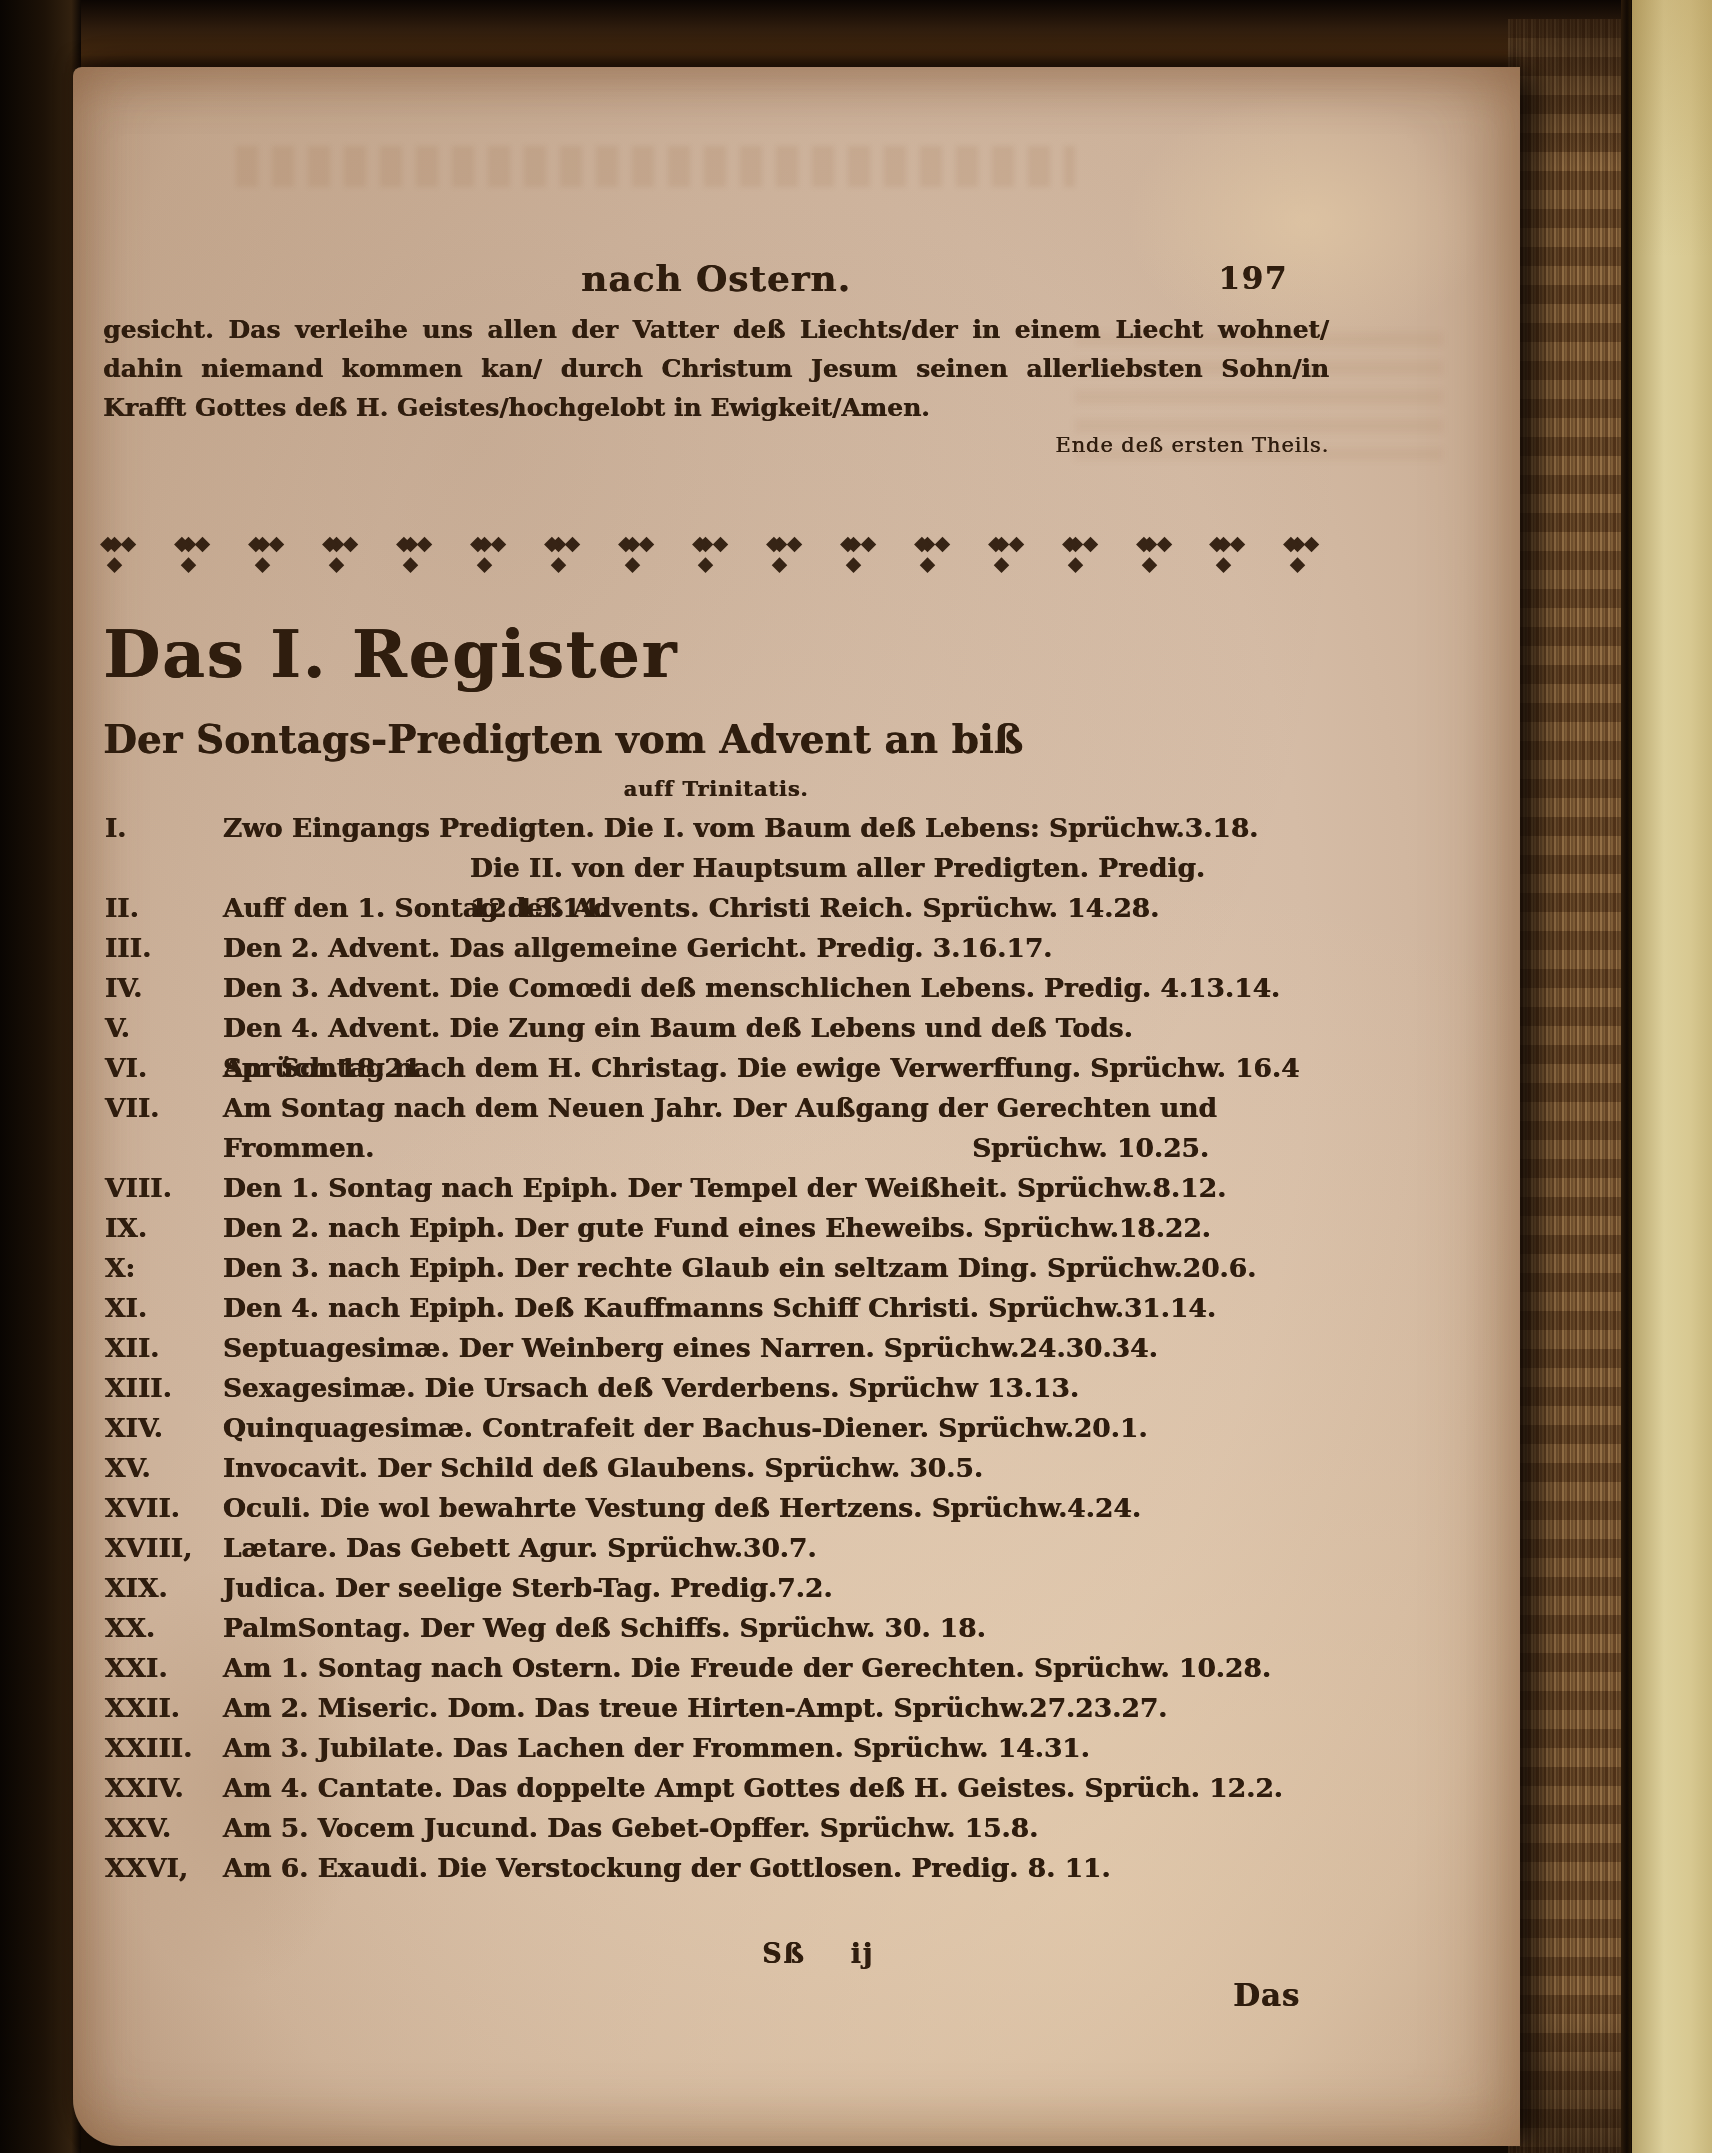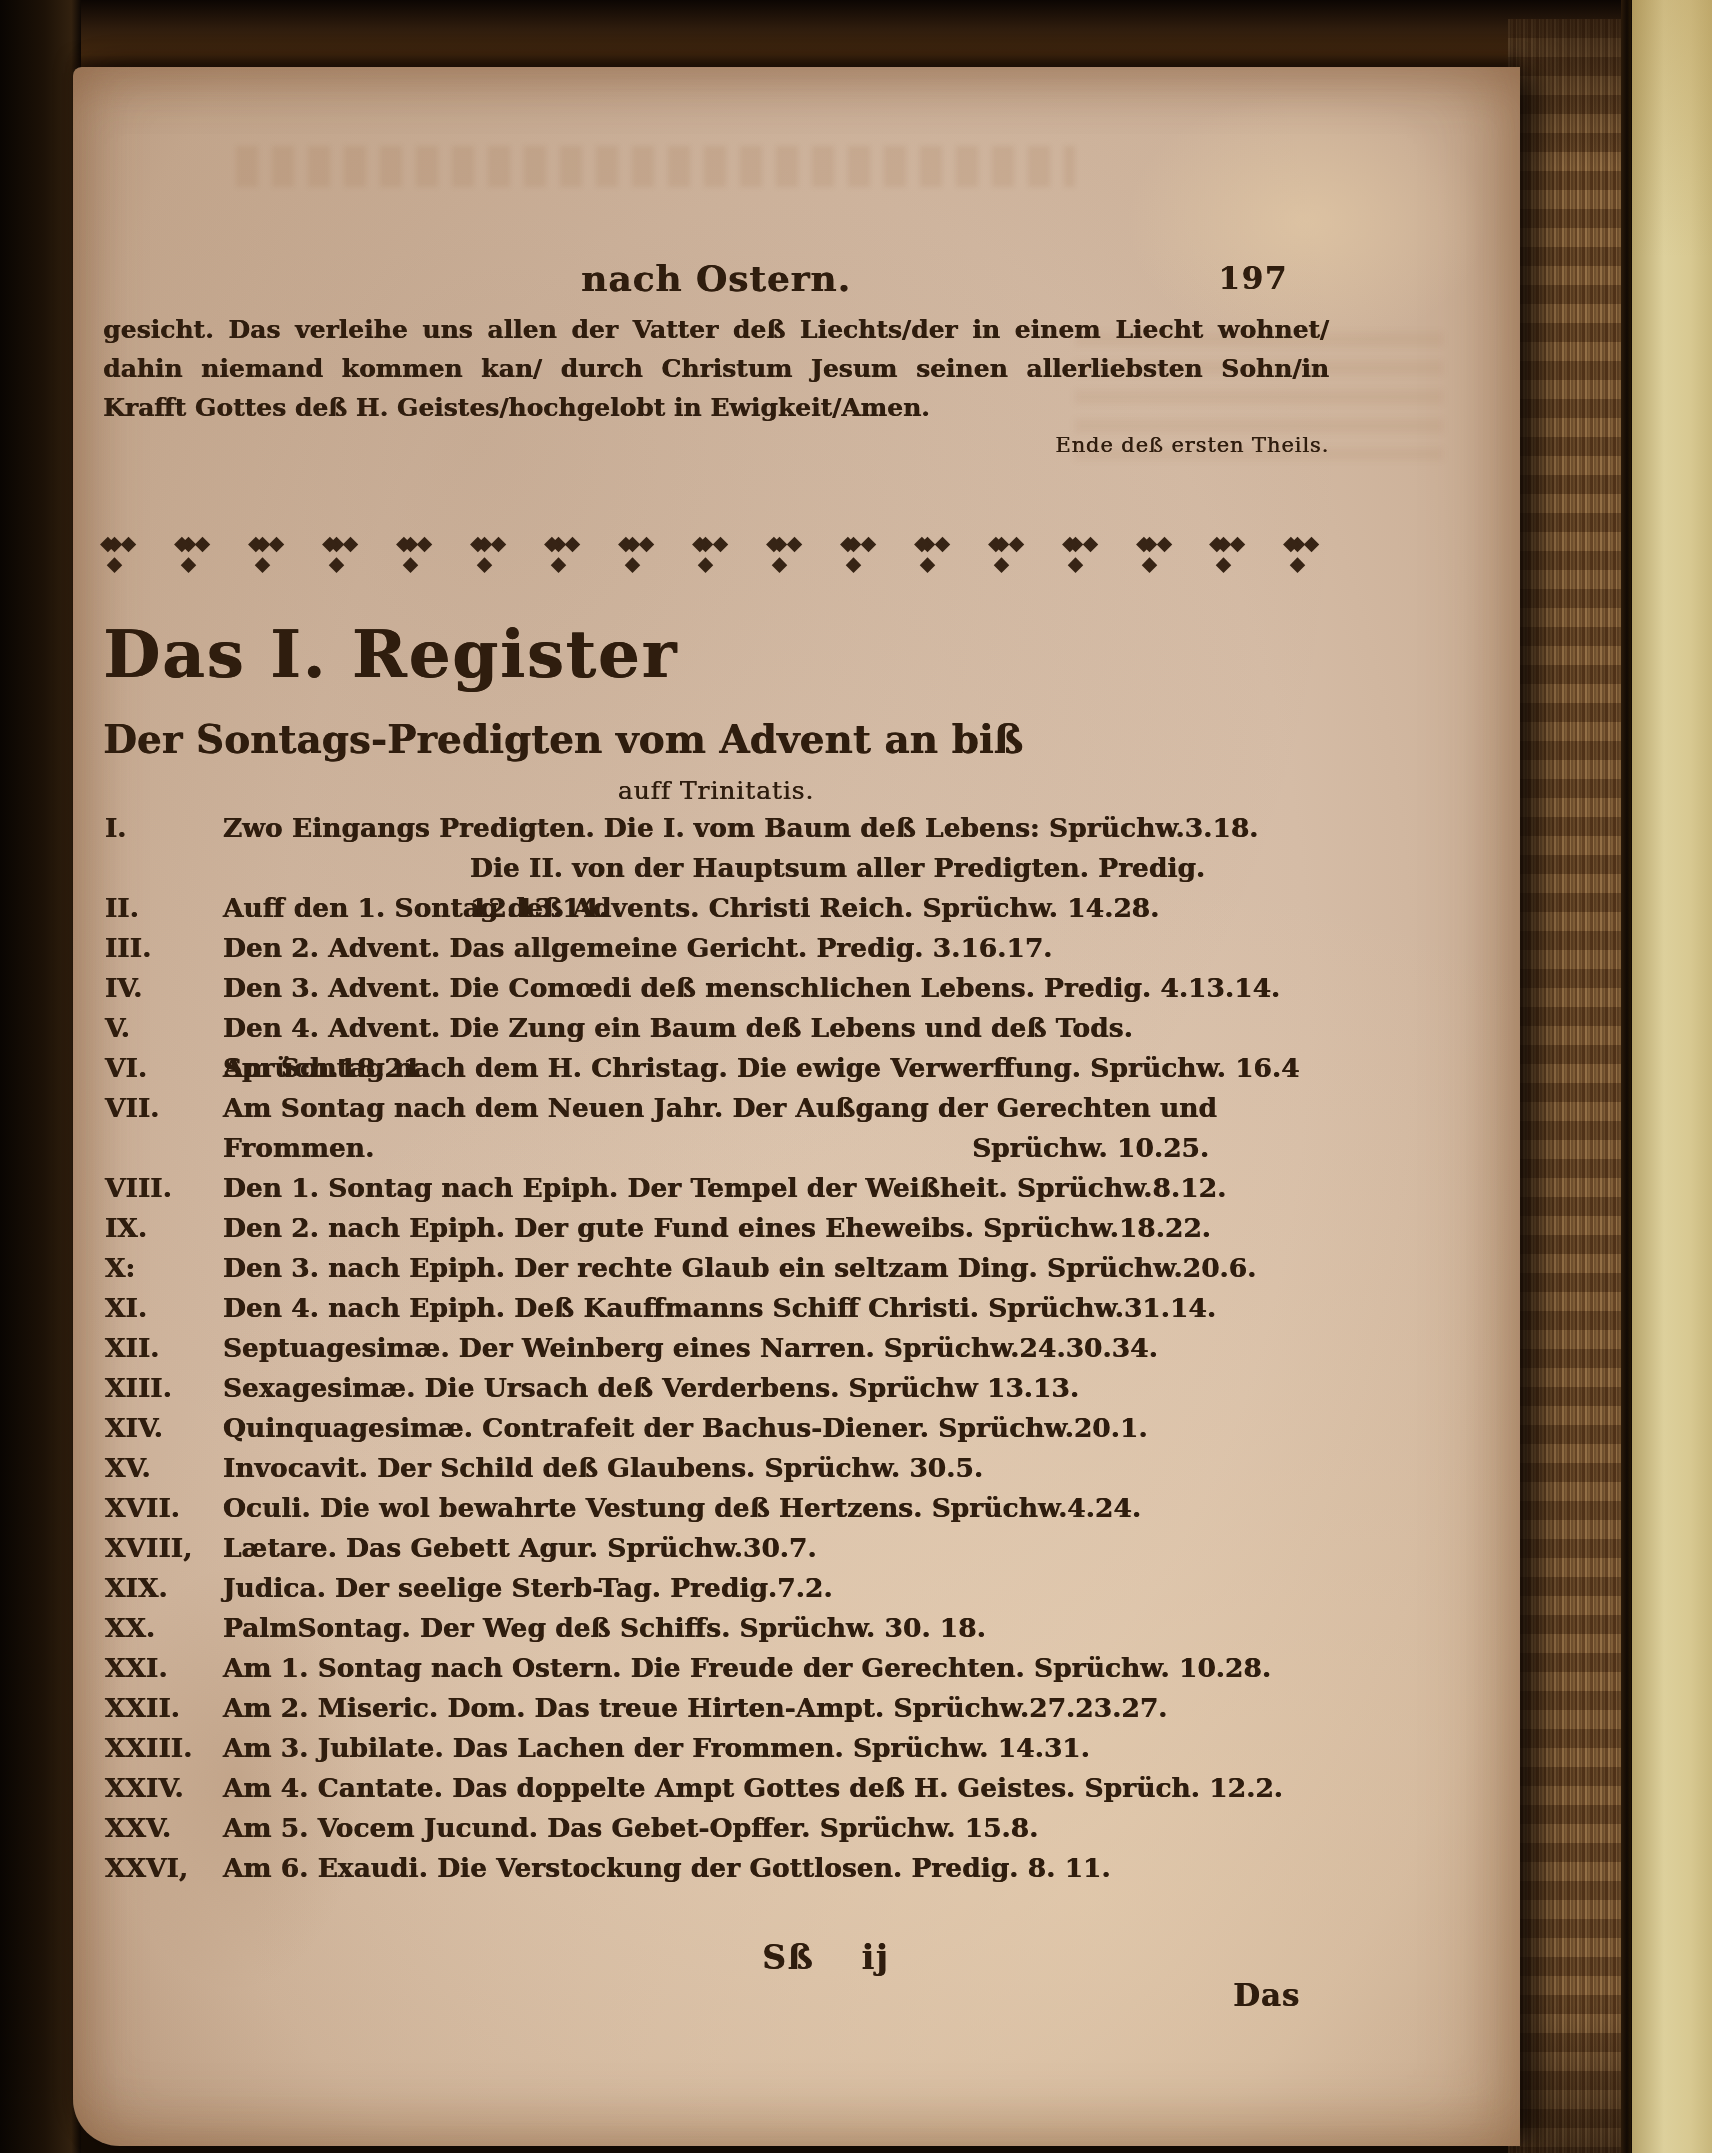--- a/index.html
+++ b/index.html
@@ -97,34 +97,34 @@
   .reg-title{
     position:absolute;top:548px;width:100%;text-align:left;
     font-size:66px;font-weight:bold;letter-spacing:1.7px;
   }
   .reg-subtitle{
     position:absolute;top:649px;width:100%;text-align:left;
     font-size:39px;font-weight:bold;
   }
   .reg-subtitle-small{
     position:absolute;top:709px;width:100%;text-align:center;
-    font-size:25px;font-weight:normal;letter-spacing:0.9px;
+    font-size:21px;font-weight:bold;letter-spacing:0.9px;
   }
   .reg-list{
     position:absolute;top:741px;left:0;width:100%;
     font-size:26.5px;font-weight:bold;line-height:40px;
   }
   .reg-row{display:flex;height:40px;}
   .reg-row .num{flex:0 0 118px;padding-left:1.7px;}
   .reg-row .txt{flex:1;}
   .reg-row.align-indent .txt{padding-left:247px;}
   .reg-row.align-right .txt{text-align:right;padding-right:120px;}
   .sig{
     position:absolute;top:1871px;left:659px;
-    font-size:33px;font-weight:bold;word-spacing:34px;letter-spacing:1.7px;
+    font-size:27px;font-weight:bold;word-spacing:34px;letter-spacing:1.7px;
   }
   .catchword{
     position:absolute;top:1894px;right:29px;
     font-size:31px;font-weight:bold;letter-spacing:0.9px;margin-top:16px;
   }
 </style>
 </head>
 <body>
 
 <div class="bg-top"></div>

